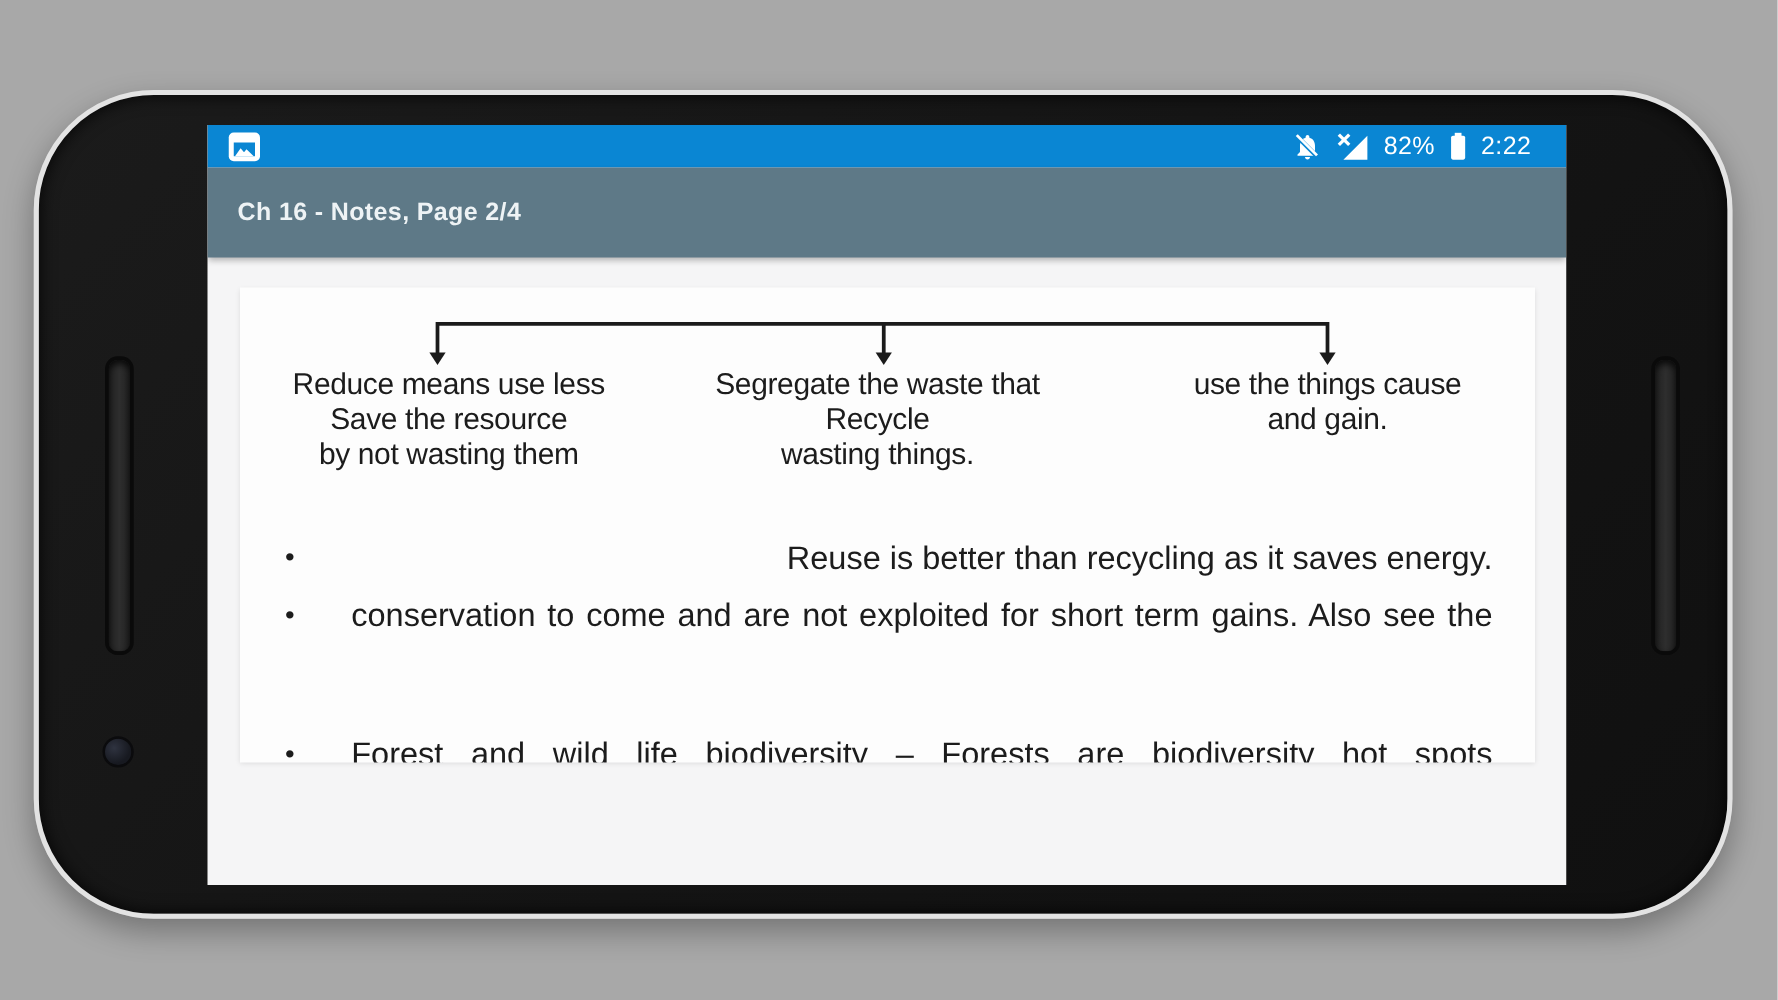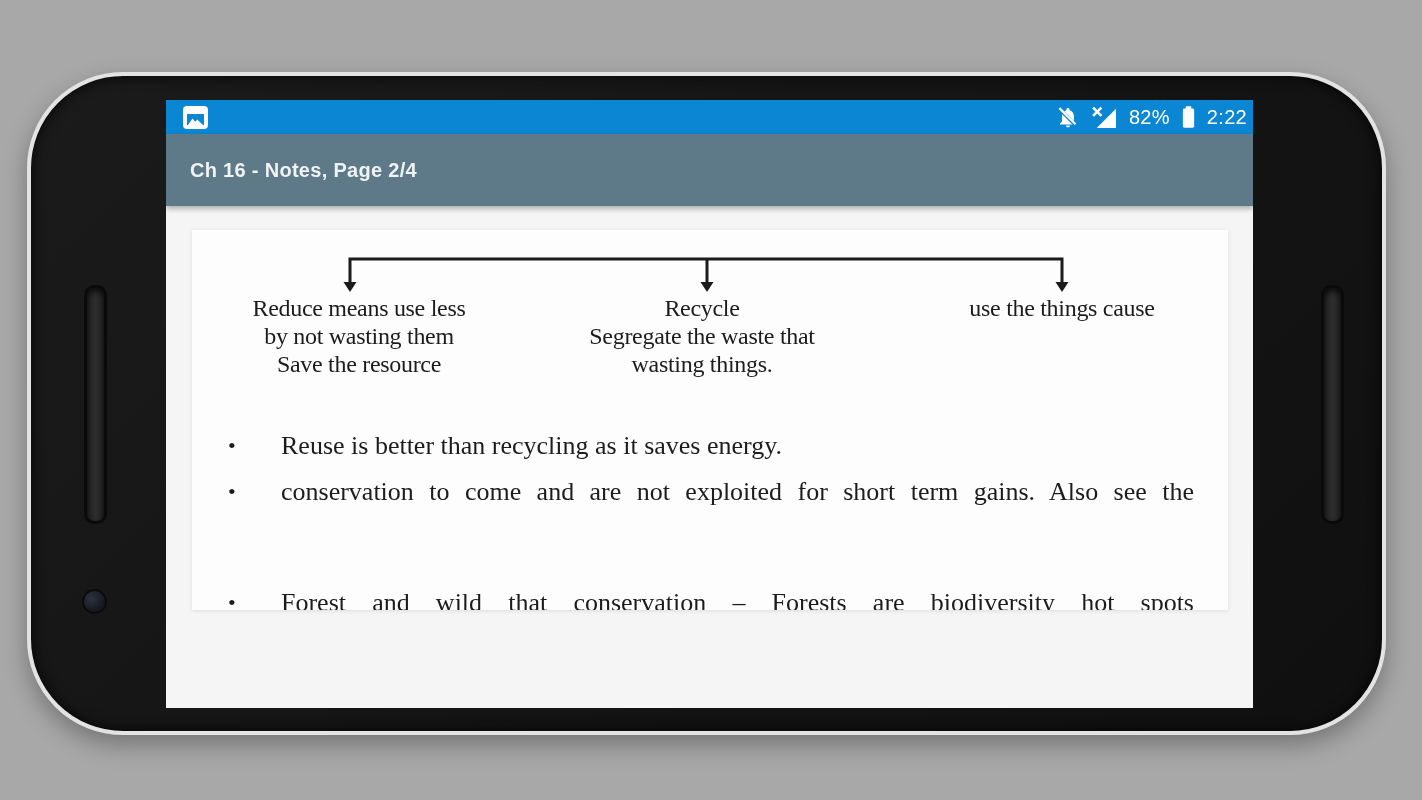--- a/index.html
+++ b/index.html
@@ -40,21 +40,21 @@
     position:absolute; left:135px; top:24px;
     width:1087px; height:608px;
     background:#f5f5f6; overflow:hidden;
   }
 
   
   .statusbar {
     position:absolute; left:0; top:0; width:1087px; height:34px;
     background:#0a86d3; display:flex; align-items:center;
     justify-content:space-between; box-sizing:border-box;
-    padding:0 6px 0 17px; color:#ffffff;
+    padding:0 28px 0 17px; color:#ffffff;
   }
   .sb-right { display:flex; align-items:center; gap:11px; }
   .sb-text { font-size:20px; line-height:34px; letter-spacing:0.3px; color:#fff; }
   .gallery-ic {
     position:relative; width:25px; height:23px; background:#ffffff; border-radius:4px;
   }
   .gallery-ic .pic {
     position:absolute; left:4px; right:4px; top:8px; height:11px; background:#0a86d3;
   }
   .gallery-ic svg { position:absolute; left:0; bottom:0; display:block; }
@@ -71,21 +71,21 @@
     padding-left:24px; color:#eef3f5; font-size:20px; font-weight:700;
     letter-spacing:0.3px;
   }
 
   
   .content { position:absolute; left:0; top:106px; width:1087px; height:502px; }
   .page {
     position:absolute; left:26px; top:24px; width:1036px; height:380px;
     background:#fdfdfd; overflow:hidden;
     box-shadow:0 1px 4px rgba(0,0,0,0.10);
-    font-family:Liberation Serif, serif; color:#1c1c1c;
+    font-family:Liberation Sans, sans-serif; color:#1c1c1c;
   }
 
   .arrows { position:absolute; left:0; top:0; }
 
   .dcol {
     position:absolute; top:64px; text-align:center;
     font-size:24px; line-height:28px; letter-spacing:-0.3px;
   }
   .dcol-1 { left:7px;   width:320px; }
   .dcol-2 { left:320px; width:380px; }
@@ -94,21 +94,21 @@
   .bullet-para {
     position:absolute; left:36px; width:966px; display:flex;
   }
   .bullet-para.p1 { top:200px; }
   .bullet-para.p2 { top:246px; }
   .bullet-para.p3 { top:357px; }
   .bullet-marker {
     width:53px; flex:0 0 53px; font-size:22px; line-height:32px;
   }
   .bullet-text { flex:1; font-size:26px; line-height:32px; }
-  .bullet-text .line { width:100%; }
+  .bullet-text .line { width:100%;text-align:right; }
   .bullet-text .line.fill { text-align:justify; text-align-last:justify; }
 </style>
 </head>
 <body>
 
 <div class="stage">
   <div class="phone">
     <div class="slot slot-left"></div>
     <div class="slot slot-right"></div>
     <div class="camera"></div>
@@ -152,50 +152,51 @@
           <svg class="arrows" width="1036" height="170" viewBox="0 0 1036 170">
             <path d="M158 57 L158 29 L870 29 L870 57" fill="none" stroke="#1b1b1b" stroke-width="3"></path>
             <line x1="515" y1="29" x2="515" y2="57" stroke="#1b1b1b" stroke-width="3"></line>
             <polygon points="151.5,52 164.5,52 158,62" fill="#1b1b1b"></polygon>
             <polygon points="508.5,52 521.5,52 515,62" fill="#1b1b1b"></polygon>
             <polygon points="863.5,52 876.5,52 870,62" fill="#1b1b1b"></polygon>
           </svg>
 
           <div class="dcol dcol-1">
             <div class="line">Reduce means use less</div>
+            <div class="line">Save the resource</div>
             <div class="line">by not wasting them</div>
-            <div class="line">Save the resource</div>
           </div>
           <div class="dcol dcol-2">
+            <div class="line">Segregate the waste that</div>
             <div class="line">Recycle</div>
-            <div class="line">Segregate the waste that</div>
             <div class="line">wasting things.</div>
           </div>
           <div class="dcol dcol-3">
             <div class="line">use the things cause</div>
+            <div class="line">and gain.</div>
           </div>
 
           <div class="bullet-para p1">
             <span class="bullet-marker">•</span>
             <div class="bullet-text">
               <div class="line">Reuse is better than recycling as it saves energy.</div>
             </div>
           </div>
 
           <div class="bullet-para p2">
             <span class="bullet-marker">•</span>
             <div class="bullet-text">
               <div class="line fill">conservation to come and are not exploited for short term gains. Also see the</div>
             </div>
           </div>
 
           <div class="bullet-para p3">
             <span class="bullet-marker">•</span>
             <div class="bullet-text">
-              <div class="line fill">Forest and wild that conservation – Forests are biodiversity hot spots</div>
+              <div class="line fill">Forest and wild life biodiversity – Forests are biodiversity hot spots</div>
             </div>
           </div>
 
         </div>
       </div>
 
     </div>
   </div>
 </div>
 

